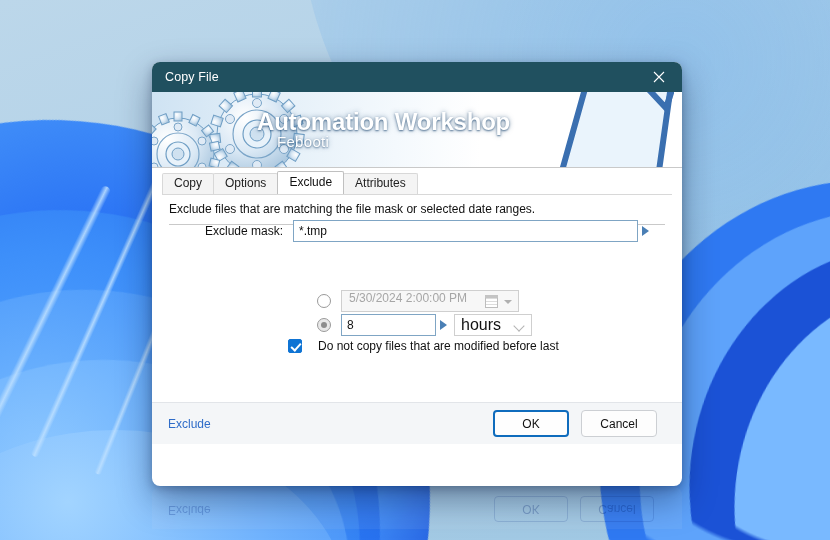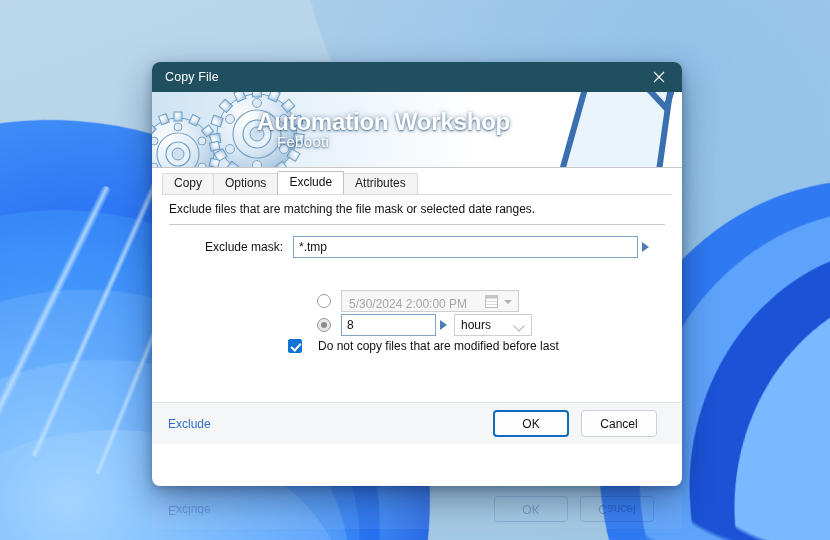--- a/index.html
+++ b/index.html
@@ -283,21 +283,21 @@
   .radio.sel-blue::after {
     content:""; position:absolute; left:2px; top:2px;
     width:8px; height:8px; border-radius:50%; background:#0f74d4;
   }
 
   
   .datebox {
     width: 178px; height: 22px;
     border: 1px solid #cfcfcf;
     background: #f7f7f7;
-    display: flex; align-items: flex-end;
+    display: flex; align-items: flex-start;
     font-size: 12px; color: #a6a6a6;
     padding-left: 7px;
     position: relative;
   }
   .datebox .cal {
     position: absolute; right: 20px; top: 4px;
     width: 13px; height: 13px;
     border: 1px solid #bdbdbd;
     background: repeating-linear-gradient(#ffffff, #ffffff 2px, #dcdcdc 2px, #dcdcdc 3px);
   }
@@ -308,21 +308,21 @@
     position: absolute; right: 6px; top: 9px;
     width:0;height:0;border-left:4px solid transparent;border-right:4px solid transparent;border-top:4px solid #b0b0b0;
   }
 
   
   .combo {
     height: 22px;
     border: 1px solid #cfcfcf;
     background: #ffffff;
     display: flex; align-items: center;
-    font-size: 12px; color: #111;
+    font-size: 16px; color: #111;
     padding-left: 6px;
     position: relative;
     cursor: default;
   }
   .combo .chev {
     position: absolute; right: 8px; top: 7px;
     width: 8px; height: 8px;
     border-right: 1.4px solid #555;
     border-bottom: 1.4px solid #555;
     transform: rotate(45deg);
@@ -501,21 +501,21 @@
       <div id="tabs">
         <div class="tab">Copy</div>
         <div class="tab">Options</div>
         <div class="tab active">Exclude</div>
         <div class="tab">Attributes</div>
       </div>
 
       <div id="desc">Exclude files that are matching the file mask or selected date ranges.</div>
       <div id="hr"></div>
 
-      <div class="row" style="left:17px; top:68px; width:496px;">
+      <div class="row" style="left:17px; top:52px; width:496px;">
         <div class="field-label" style="width:124px; text-align:right; padding-right:10px;">Exclude mask:</div>
         <div class="textbox" style="width:345px;">*.tmp</div>
         <div class="arrow-btn">
             <div class="tri"></div>
           </div>
       </div>
 
 
       <div class="row" style="left:165px; top:122px;">
         <span class="radio"></span>

